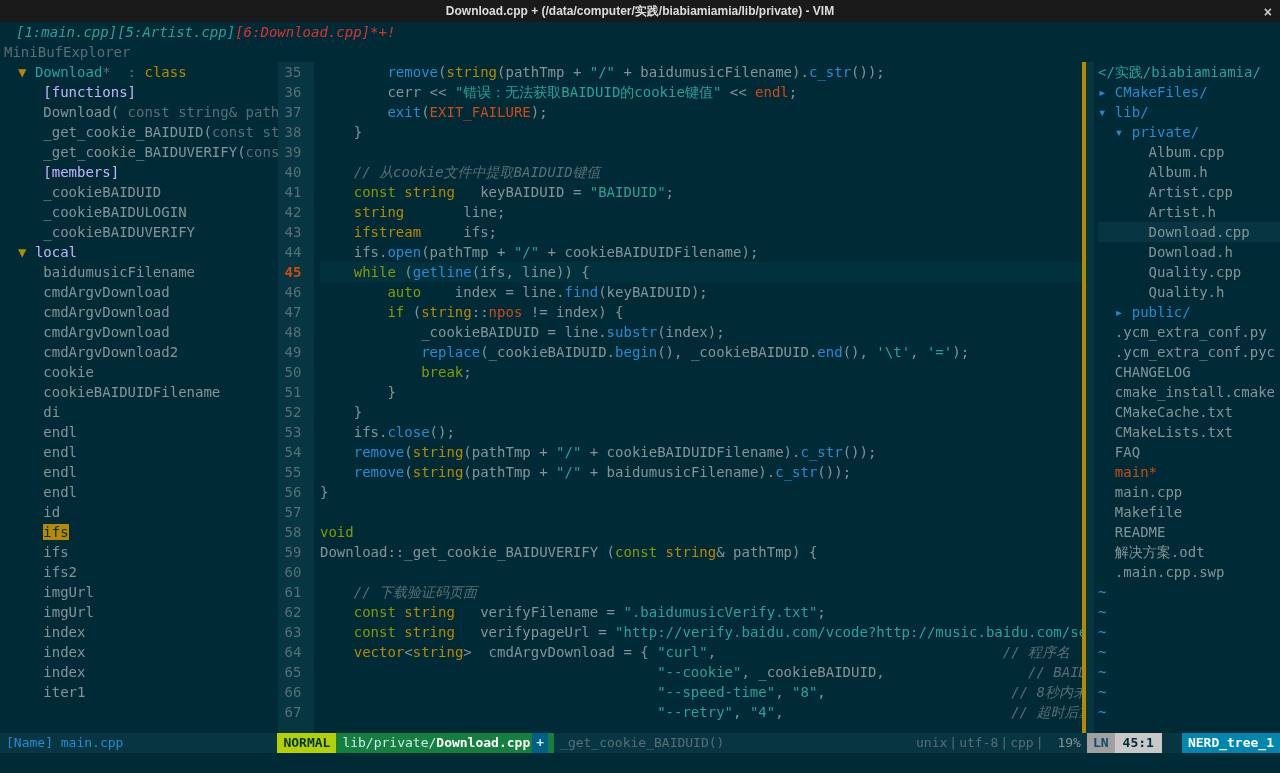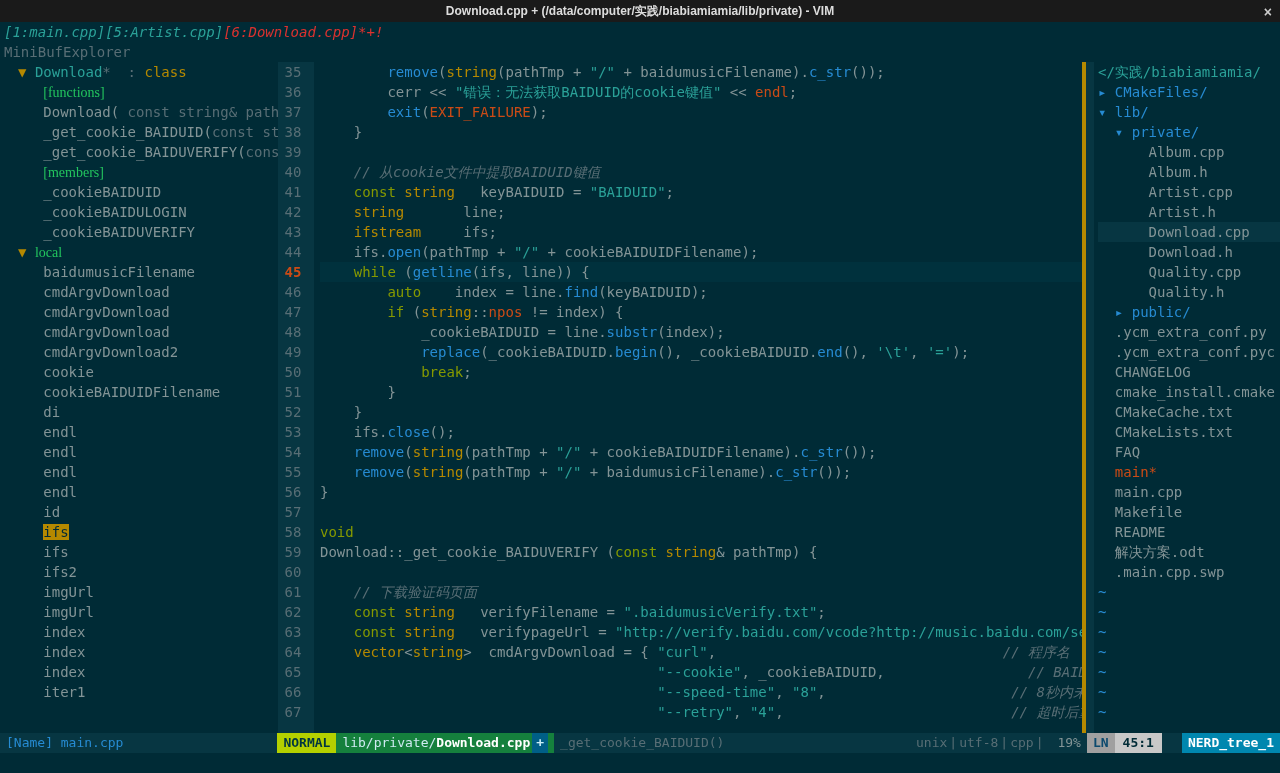--- a/index.html
+++ b/index.html
@@ -29,21 +29,21 @@
     position: absolute;
     right: 8px;
     top: 2px;
     color: #ccc;
     cursor: pointer;
     font-size: 14px;
   }
   .buftab {
     display: flex;
     height: 20px;
-    padding-left: 4px;
+    padding-left: 16px;
     font-style: italic;
     background: #002b36;
   }
   .buftab span { white-space: pre; }
   .buf-inactive { color: #2aa198; }
   .buf-active { color: #dc322f; }
   .minibuf-label {
     color: #586e75;
     padding-left: 4px;
     height: 20px;
@@ -57,21 +57,21 @@
   .tagbar {
     width: 264px;
     background: #002b36;
     overflow: hidden;
     padding-left: 4px;
   }
   .tag-line { white-space: pre; height: 20px; }
   .tag-tri { color: #b58900; }
   .tag-class { color: #2aa198; }
   .tag-kw { color: #b58900; }
-  .tag-section { color: #22c55e; font-family: Liberation Serif, serif; }
+  .tag-section { color: #c4b5fd; }
   .tag-item { color: #839496; }
   .tag-hl { background: #b58900; color: #002b36; }
   .tag-sig { color: #586e75; }
   .gutter {
     width: 36px;
     background: #073642;
     color: #586e75;
     text-align: center;
     padding-right: 6px;
   }

